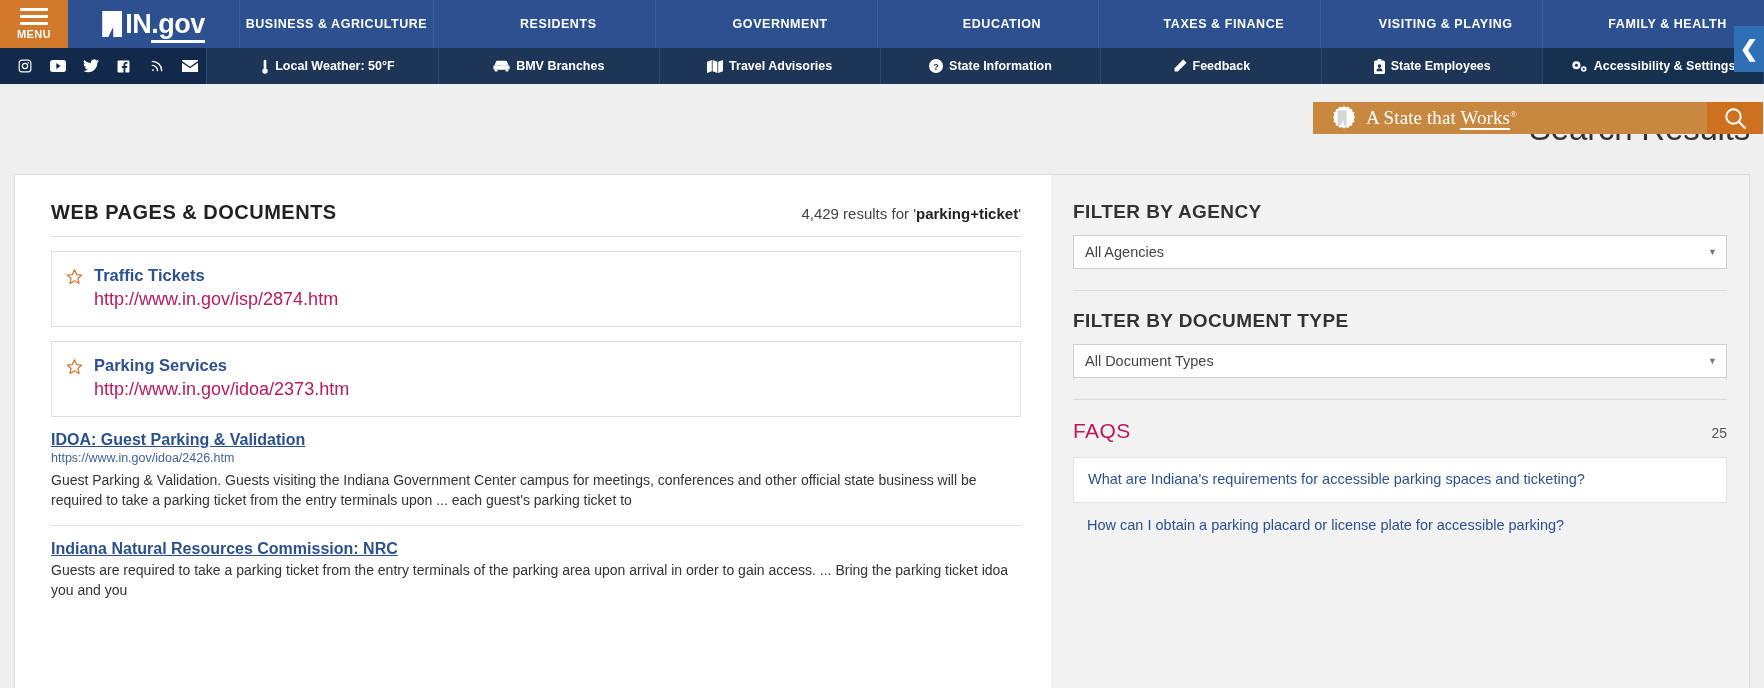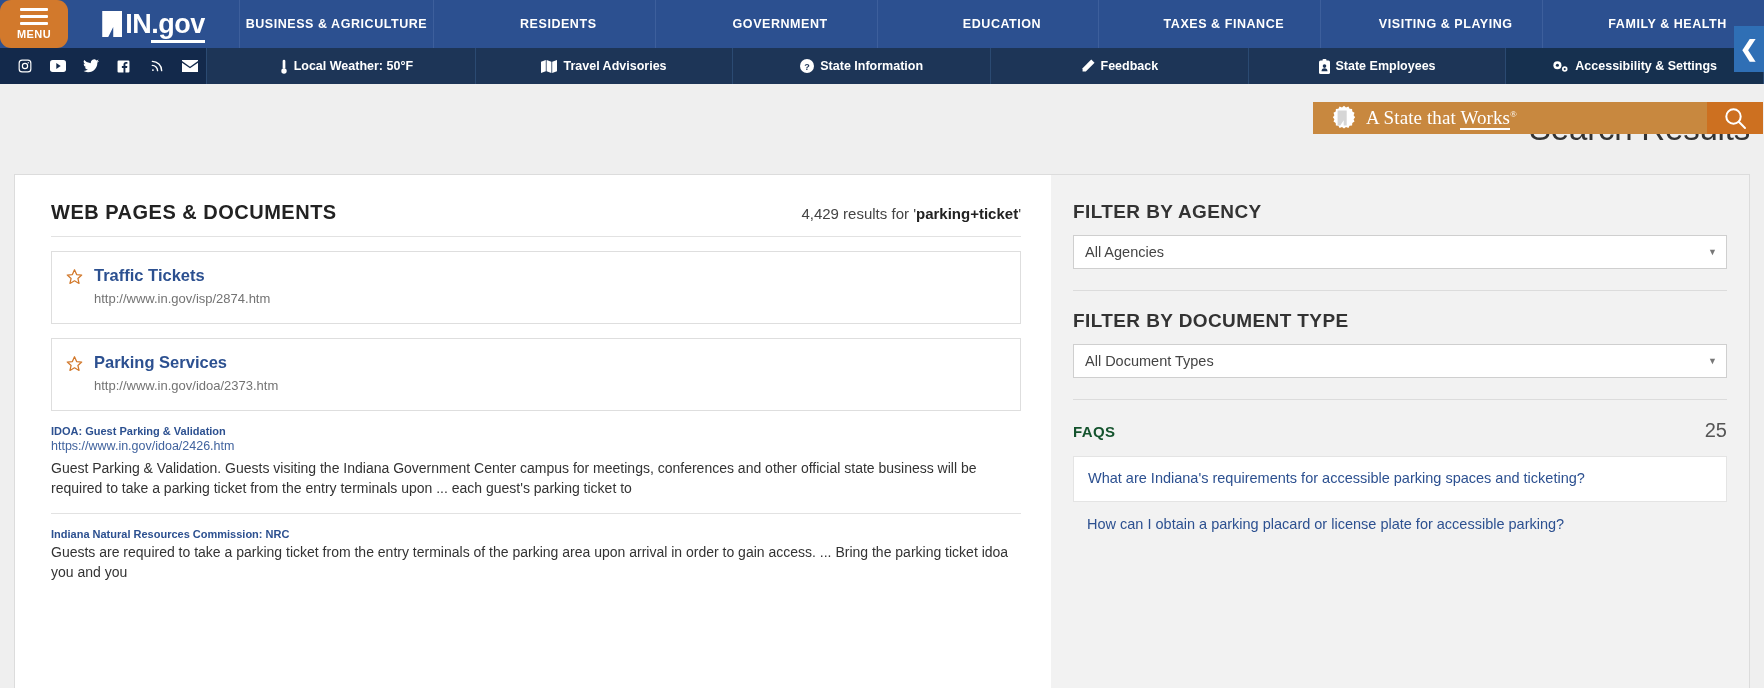--- a/index.html
+++ b/index.html
@@ -21,21 +21,20 @@
   .menu-btn {
     width: 68px;
     background: #d2792c;
     color: #fff;
     display: flex;
     flex-direction: column;
     align-items: center;
     justify-content: center;
     gap: 2px;
     cursor: pointer;
-    border-radius: 11px;
   }
   .burger { width: 28px; display: flex; flex-direction: column; gap: 4px; }
   .burger span { display: block; height: 3px; background: #fff; border-radius: 1px; }
   .menu-label { font-size: 11px; font-weight: 700; letter-spacing: .4px; line-height: 1; margin-top: 2px; }
 
   .brand {
     width: 172px;
     display: flex;
     align-items: center;
     justify-content: center;
@@ -176,24 +175,24 @@
     padding: 14px 14px 16px 14px;
     margin-bottom: 14px;
     display: flex; gap: 11px; align-items: flex-start;
     cursor: pointer;
   }
   .star { flex: none; margin-top: 2px; cursor: pointer; }
   .res-link {
     font-size: 16.5px; color: #2c5090; font-weight: 600;
     display: block; margin-bottom: 4px; cursor: pointer;
   }
-  .res-url { font-size: 13px; color: #737373; }
+  .res-url { font-size: 18px; color: #be185d; }
 
   .res-plain { margin-bottom: 6px; }
-  .res-plain .res-link { font-size: 11px; margin-bottom: 2px; }
+  .res-plain .res-link { font-size: 16px; margin-bottom: 2px; text-decoration: underline; }
   .res-plain .res-url { font-size: 12.5px; color: #41639e; display: block; margin-bottom: 5px; }
   .res-desc { font-size: 14px; color: #333; line-height: 1.45; }
   .sep { border-top: 1px solid #e2e2e2; margin: 14px 0 14px 0; }
 
   
   .sidebar {
     flex: 1;
     background: #f2f2f2;
     padding: 26px 22px 0 22px;
   }
@@ -206,22 +205,22 @@
     background: #fff; border: 1px solid #cfcfcf;
     display: flex; align-items: center; justify-content: space-between;
     padding: 0 9px 0 11px;
     font-size: 14.5px; color: #444;
     cursor: pointer;
   }
   .caret { font-size: 9px; color: #777; }
   .side-hr { border-top: 1px solid #dcdcdc; margin: 21px 0 19px 0; }
 
   .faq-head { display: flex; align-items: baseline; justify-content: space-between; margin-bottom: 14px; }
-  .faq-title { font-size: 15px; font-weight: 700; color: #14532d; letter-spacing: .4px; }
-  .faq-count { font-size: 20px; color: #555; }
+  .faq-title { font-size: 21px; font-weight: 400; color: #be185d; letter-spacing: .4px; }
+  .faq-count { font-size: 14px; color: #555; }
   .faq-item {
     background: #fff; border: 1px solid #e4e4e4;
     padding: 11px 14px;
     margin-bottom: 8px;
     font-size: 14.5px; color: #2c5090; line-height: 1.5;
     cursor: pointer;
   }
   .faq-item.plain { background: transparent; border: none; padding: 4px 14px; }
 </style>
 </head>
@@ -298,20 +297,29 @@
     </div>
   </div>
 
   <div class="util-items">
     <div class="util-item">
       <svg width="8" height="15" viewBox="0 0 10 20" fill="#fff">
           <rect x="3.2" y="1" width="3.6" height="12" rx="1.8"></rect>
           <circle cx="5" cy="16" r="3.6"></circle>
         </svg>
       <span>Local Weather: 50°F</span>
+    </div>
+    <div class="util-item">
+      <svg width="17" height="12" viewBox="0 0 22 14" fill="#fff">
+          <path d="M2 6 3.8 1.6A2 2 0 0 1 5.7.3h10.6a2 2 0 0 1 1.9 1.3L20 6z"></path>
+          <rect x="0.5" y="6" width="21" height="6" rx="1.8"></rect>
+          <rect x="2" y="12" width="4" height="2" rx="1"></rect>
+          <rect x="16" y="12" width="4" height="2" rx="1"></rect>
+        </svg>
+      <span>BMV Branches</span>
     </div>
     <div class="util-item">
       <svg width="16" height="13" viewBox="0 0 20 16" fill="#fff">
           <path d="M0 2 6 0v14L0 16z"></path>
           <path d="M7 0l6 2v14L7 14z"></path>
           <path d="M14 2l6-2v14l-6 2z"></path>
         </svg>
       <span>Travel Advisories</span>
     </div>
     <div class="util-item">

